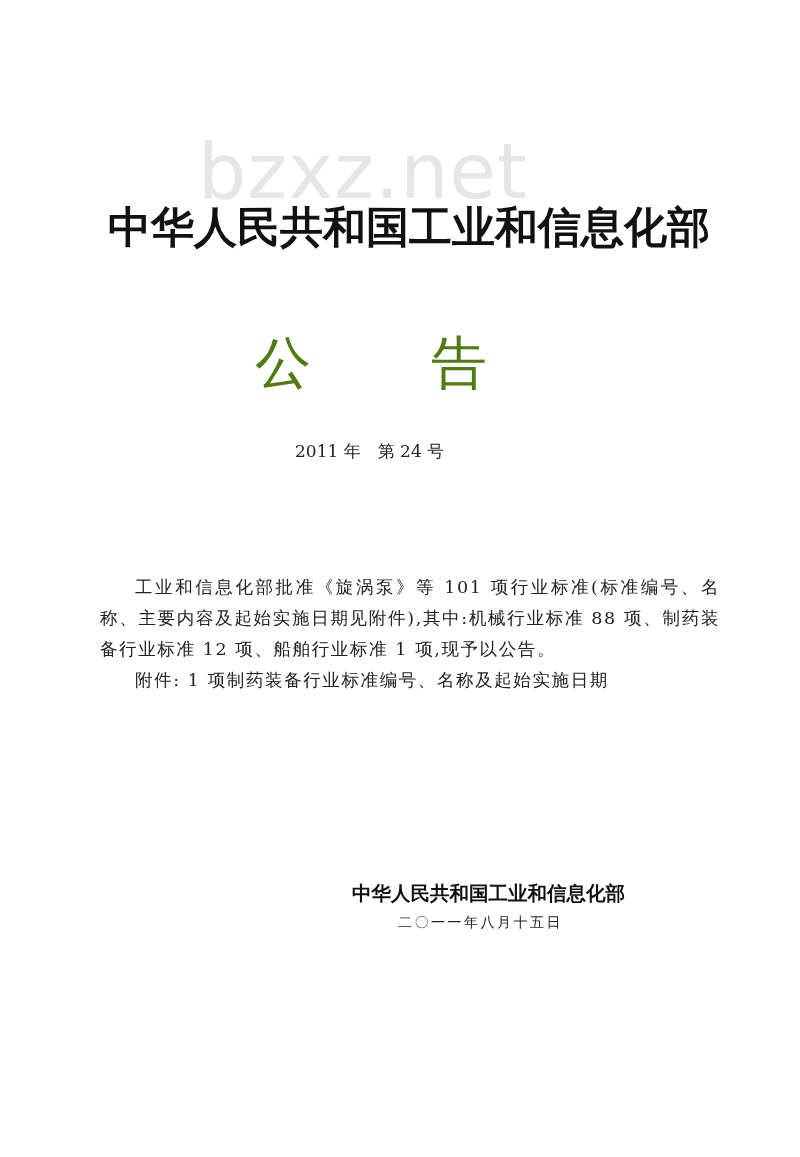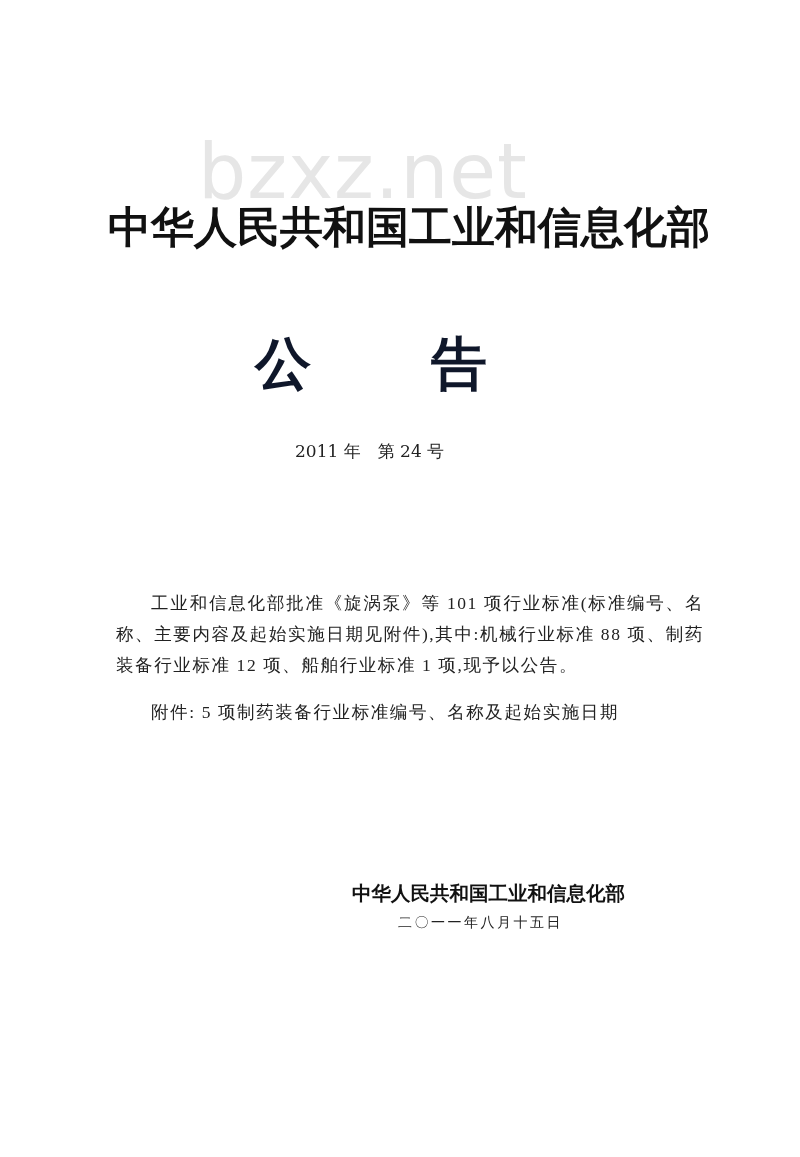--- a/index.html
+++ b/index.html
@@ -1,39 +1,39 @@
 <!DOCTYPE html>
 <html><head>
 <meta charset="utf-8">
 <style>
   html, body { margin: 0; padding: 0; background: #ffffff; }
   body { width: 800px; height: 1157px; position: relative; overflow: hidden; font-family: "DejaVu Serif", "Liberation Serif", serif; color: #1a1a1a; }
   .watermark { position: absolute; left: 198px; top: 134px; font-family: "DejaVu Sans", "Liberation Sans", sans-serif; font-weight: normal; font-size: 76px; color: #e6e6e6; letter-spacing: 1px; line-height: 1; }
   .org-title { position: absolute; left: 108px; top: 206px; width: 560px; font-family: "DejaVu Serif", "Liberation Serif", serif; font-weight: bold; font-size: 43px; letter-spacing: 0px; line-height: 1; color: #111; white-space: nowrap; }
-  .doc-type { position: absolute; left: 255px; top: 335px; font-weight: bold; font-size: 56px; line-height: 1; color: #0f172a; }
+  .doc-type { position: absolute; left: 255px; top: 335px; font-weight: normal; font-size: 56px; line-height: 1; color: #4d7c0f; }
   .doc-type span { display: inline-block; }
   .doc-type .gap { width: 120px; }
   .doc-number { position: absolute; left: 295px; top: 440px; font-size: 17px; color: #222; white-space: pre; }
   .body-text { position: absolute; left: 100px; top: 572px; width: 620px; font-size: 17.5px; line-height: 31px; color: #222; letter-spacing: 1.6px; text-align: justify; }
-  .body-text p { margin: 16px; text-indent: 2em; font-family: Liberation Serif, serif; }
+  .body-text p { margin: 0; text-indent: 2em; }
   .signature { position: absolute; left: 352px; top: 880px; font-weight: bold; font-size: 19.5px; color: #111; white-space: nowrap; }
   .sign-date { position: absolute; left: 398px; top: 914px; font-size: 14px; color: #222; letter-spacing: 2.5px; white-space: nowrap; }
 </style>
 </head>
 <body>
 
 <div class="watermark">bzxz.net</div>
 
 <div class="org-title">中华人民共和国工业和信息化部</div>
 
 <div class="doc-type">
   <span>公</span><span class="gap"></span><span>告</span>
 </div>
 
 <div class="doc-number">2011 年　第 24 号</div>
 
 <div class="body-text">
   <p>工业和信息化部批准《旋涡泵》等 101 项行业标准(标准编号、名称、主要内容及起始实施日期见附件),其中:机械行业标准 88 项、制药装备行业标准 12 项、船舶行业标准 1 项,现予以公告。</p>
-  <p>附件: 5 项制药装备行业标准编号、名称及起始实施日期</p>
+  <p>附件: 1 项制药装备行业标准编号、名称及起始实施日期</p>
 </div>
 
 <div class="signature">中华人民共和国工业和信息化部</div>
 <div class="sign-date">二〇一一年八月十五日</div>
 
 </body></html>

